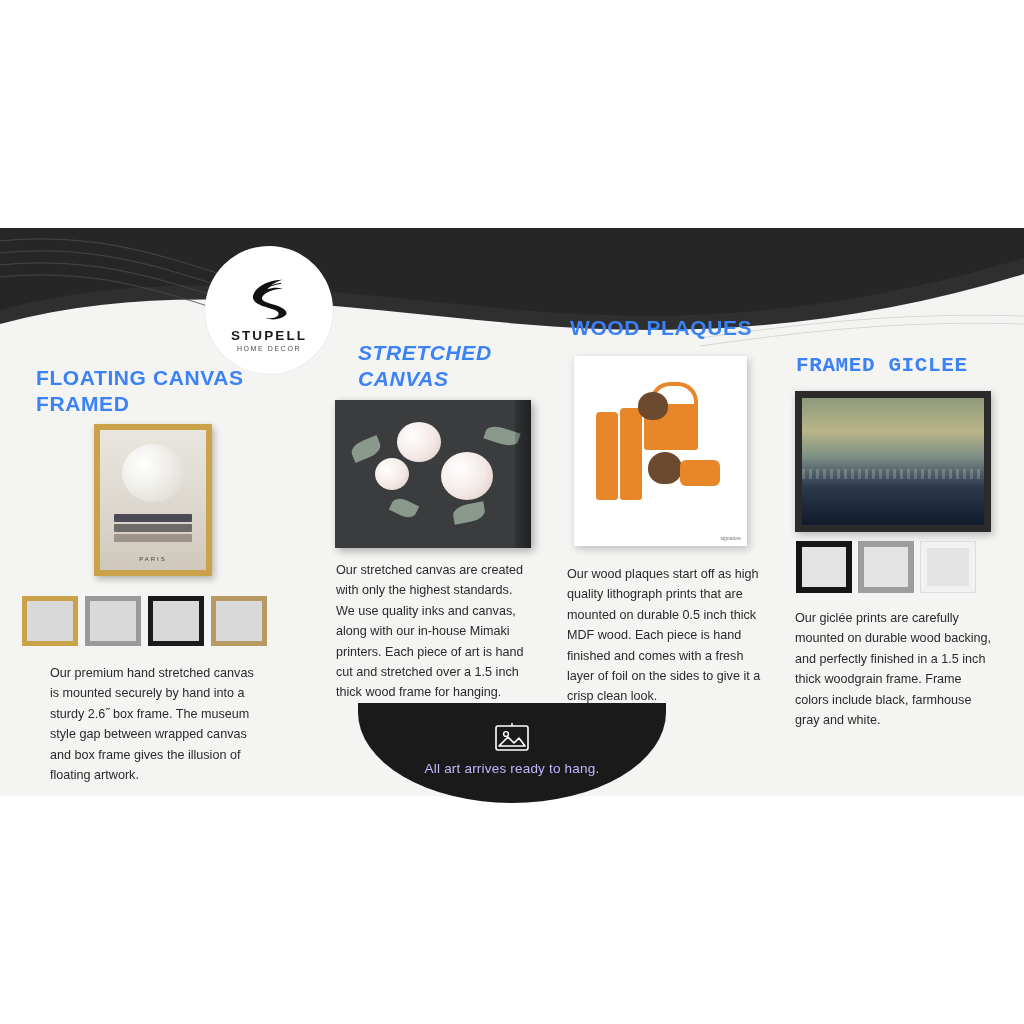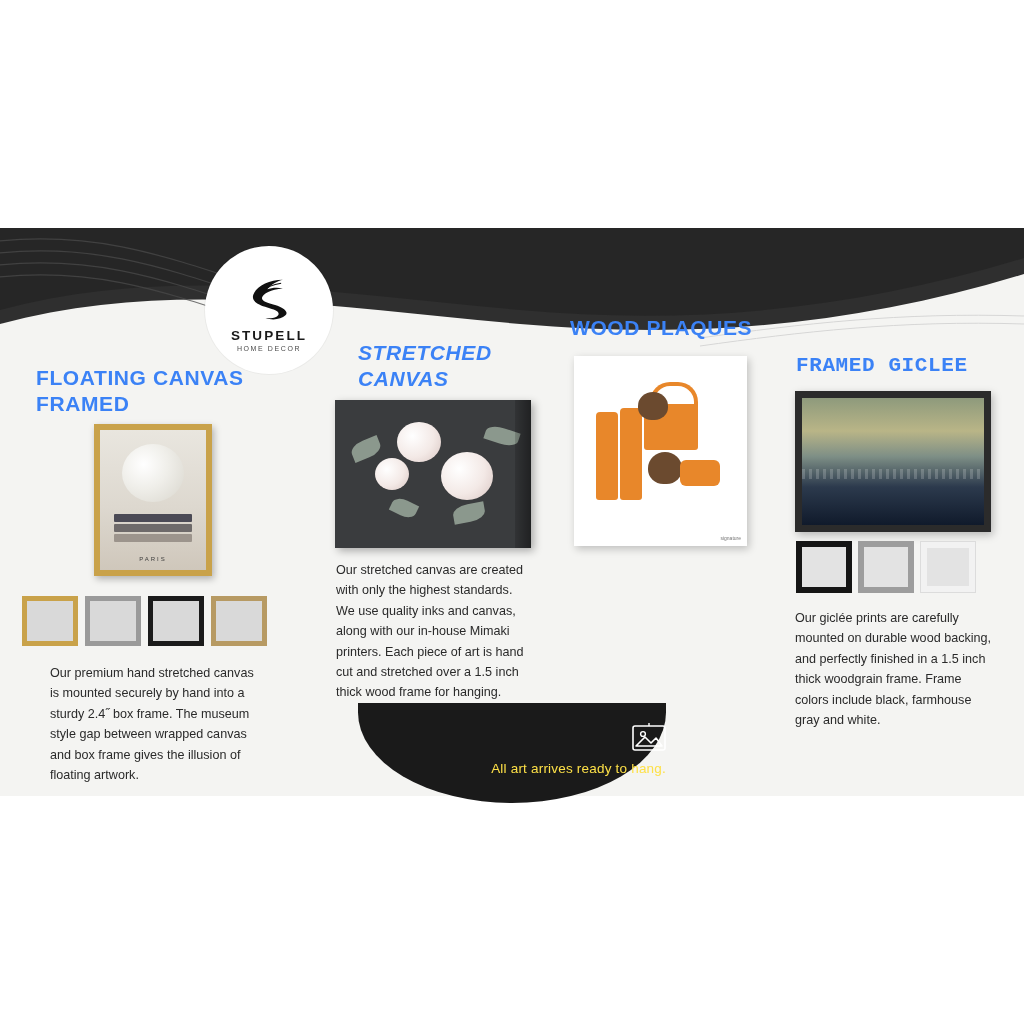--- a/index.html
+++ b/index.html
@@ -276,22 +276,22 @@
 
   
   .ribbon {
     position: absolute;
     left: 358px;
     top: 703px;
     width: 308px;
     height: 100px;
     background: #1a1a1a;
     border-radius: 0 0 170px 170px / 0 0 100px 100px;
-    color: #fde047;
-    text-align: right;
+    color: #c4b5fd;
+    text-align: center;
   }
   .ribbon .pic-icon {
     margin: 20px auto 6px;
     width: 34px; height: 28px;
   }
   .ribbon .rtext {
     font-size: 13.5px;
     letter-spacing: 0.2px;
   }
 </style>
@@ -355,21 +355,21 @@
         <div class="si"></div>
       </div>
     <div class="swatch sw-black">
         <div class="si"></div>
       </div>
     <div class="swatch sw-wood">
         <div class="si"></div>
       </div>
   </div>
 
-  <div class="col-body" id="body-ffc">Our premium hand stretched canvas is mounted securely by hand into a sturdy 2.4˝ box frame. The museum style gap between wrapped canvas and box frame gives the illusion of floating artwork.</div>
+  <div class="col-body" id="body-ffc">Our premium hand stretched canvas is mounted securely by hand into a sturdy 2.6˝ box frame. The museum style gap between wrapped canvas and box frame gives the illusion of floating artwork.</div>
 
   <div class="col-title" id="title-sc">
     <div>STRETCHED</div>
     <div>CANVAS</div>
   </div>
 
   <div id="art-sc">
     <div class="flower" style="left:62px; top:22px; width:44px; height:40px;"></div>
     <div class="flower" style="left:106px; top:52px; width:52px; height:48px;"></div>
     <div class="flower" style="left:40px; top:58px; width:34px; height:32px;"></div>
@@ -390,20 +390,21 @@
     <div class="boot" style="left:22px; top:56px; width:22px; height:88px;"></div>
     <div class="boot" style="left:46px; top:52px; width:22px; height:92px;"></div>
     <div class="bag-handle" style="left:76px; top:26px;"></div>
     <div class="bag" style="left:70px; top:48px; width:54px; height:46px;"></div>
     <div class="dog" style="left:64px; top:36px; width:30px; height:28px;"></div>
     <div class="dog" style="left:74px; top:96px; width:34px; height:32px;"></div>
     <div class="bag" style="left:106px; top:104px; width:40px; height:26px; border-radius:6px;"></div>
     <div class="wp-sign">signature</div>
   </div>
 
+  <div class="col-body" id="body-wp">Our wood plaques start off as high quality lithograph prints that are mounted on durable 0.5 inch thick MDF wood. Each piece is hand finished and comes with a fresh layer of foil on the sides to give it a crisp clean look.</div>
 
   <div class="col-title" id="title-fg">
     <div>FRAMED GICLEE</div>
   </div>
 
   <div id="art-fg">
     <div class="inner">
       <div class="ridge"></div>
     </div>
   </div>

